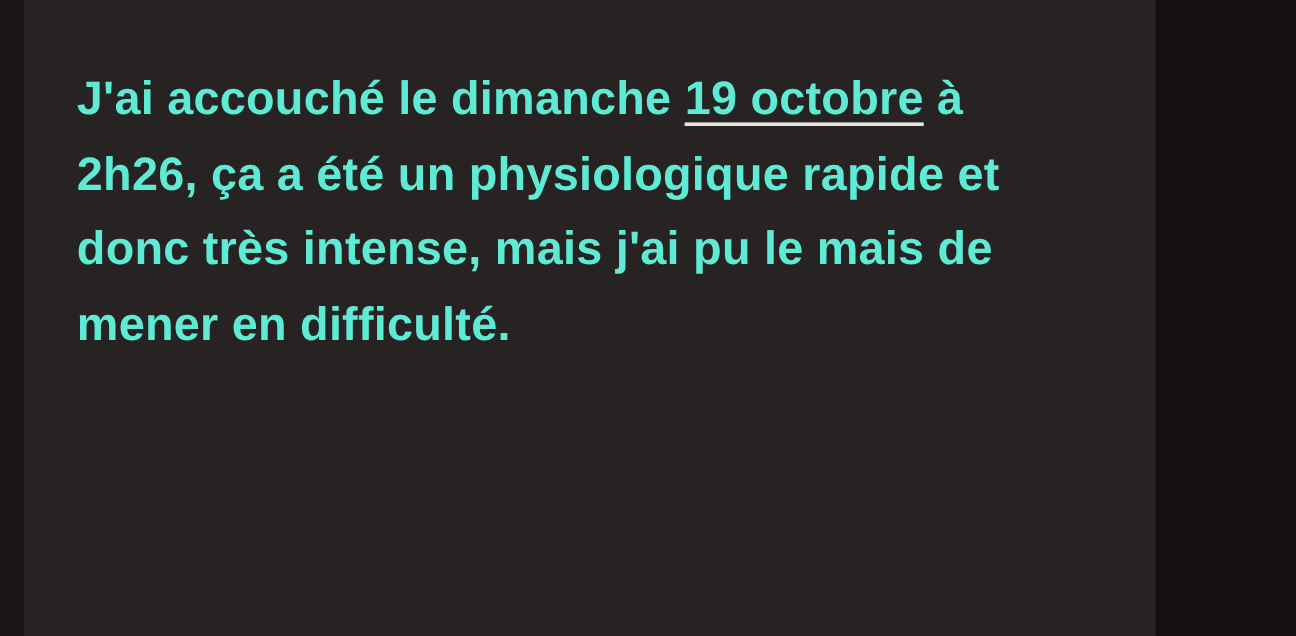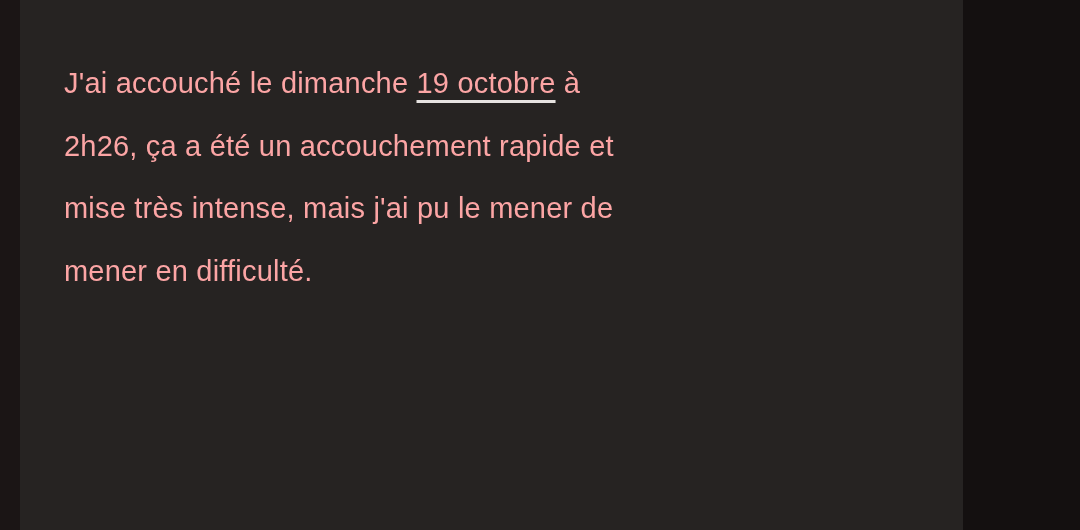--- a/index.html
+++ b/index.html
@@ -33,25 +33,25 @@
     position: absolute;
     top: 0;
     left: 20px;
     width: 943px;
     height: 530px;
     background: #262322;
     box-sizing: border-box;
     padding: 52px 28px 0 44px;
   }
   .message-text {
-    color: #fca5a5;
-    font-size: 29px;
+    color: #5eead4;
+    font-size: 39px;
     line-height: 62.5px;
     letter-spacing: 0.2px;
-    font-weight: 400;
+    font-weight: 700;
   }
   .line {
     white-space: pre;
   }
   .line span {
     white-space: pre;
   }
   .date-link {
     text-decoration: underline;
     text-decoration-thickness: 3px;
@@ -62,17 +62,17 @@
 </style>
 </head>
 <body>
 
 <div class="strip strip-left"></div>
 <div class="strip strip-right"></div>
 
 <div class="message-panel">
   <div class="message-text">
     <div class="line"><span>J'ai accouché le dimanche </span><span class="date-link">19 octobre</span><span> à</span></div>
-    <div class="line">2h26, ça a été un accouchement rapide et</div>
-    <div class="line">mise très intense, mais j'ai pu le mener de</div>
+    <div class="line">2h26, ça a été un physiologique rapide et</div>
+    <div class="line">donc très intense, mais j'ai pu le mais de</div>
     <div class="line">mener en difficulté.</div>
   </div>
 </div>
 
 </body></html>

